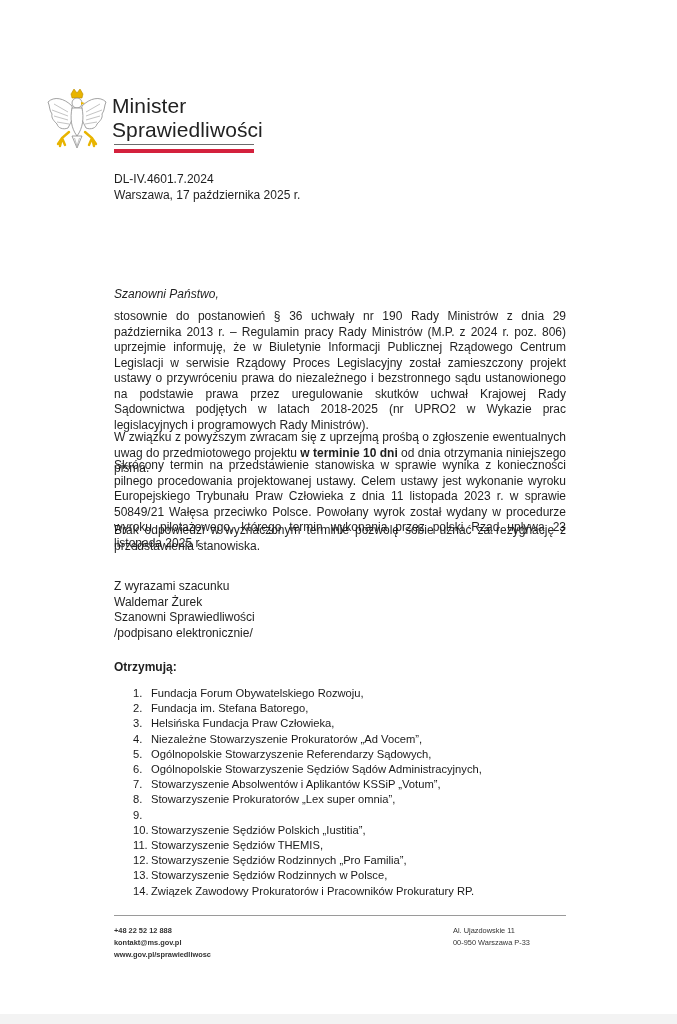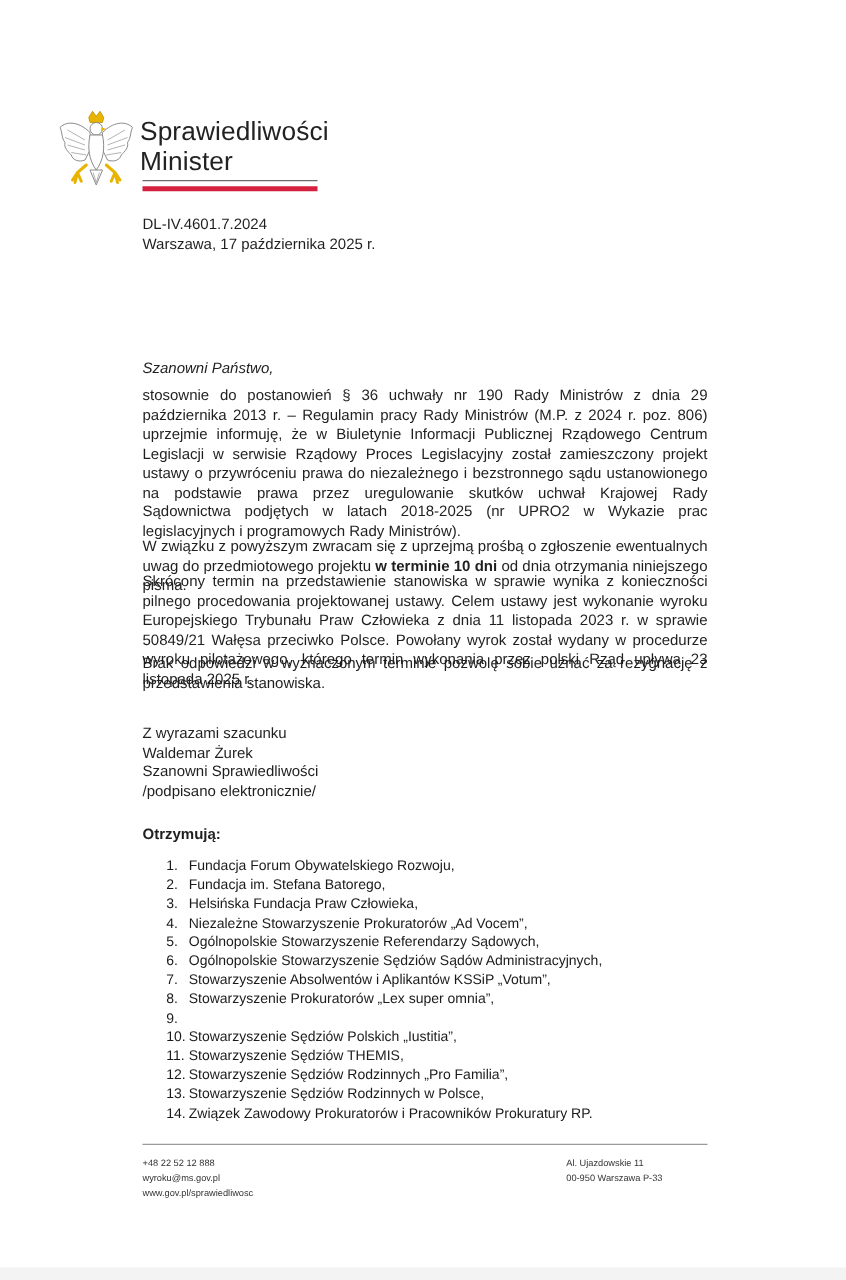--- a/index.html
+++ b/index.html
@@ -28,21 +28,21 @@
   .p3 { top: 458px; }
   .p4 { top: 523px; }
   .closing { top: 579px; }
   .closing div { white-space: nowrap; }
   .recipients-title { top: 660px; font-weight: bold; }
   .recipients { position: absolute; left: 133px; top: 686px; width: 440px; font-size: 11.2px; line-height: 15.2px; margin: 0; padding: 0; list-style: none; }
   .recipients li { display: flex; white-space: nowrap; }
   .recipients .num { width: 18px; flex: none; }
 
   .footer-line { position: absolute; left: 114px; top: 915px; width: 452px; height: 1px; background: #9a9a9a; }
-  .footer-left { position: absolute; left: 114px; top: 925px; font-size: 7.4px; line-height: 12px; color: #333; }
+  .footer-left { position: absolute; left: 114px; top: 925px; font-size: 7.4px; line-height: 12px; color: #333; font-weight: bold; }
   .footer-right { position: absolute; left: 453px; top: 925px; font-size: 7.4px; line-height: 12px; color: #333; }
   .footer-left div, .footer-right div { white-space: nowrap; }
   b { font-weight: bold; }
 </style>
 </head>
 <body>
 
 <div class="page">
 
   <div class="logo">
@@ -61,22 +61,22 @@
 
       <path d="M26 20 C24 30, 25 40, 31 48 C37 40, 38 30, 36 20 Z" fill="#fff" stroke="#8a8a8a" stroke-width="0.8"></path>
 
       <path d="M26 48 L31 60 L36 48 Z" fill="#fff" stroke="#8a8a8a" stroke-width="0.8"></path>
       <path d="M28.5 50 L31 58 L33.5 50" stroke="#9a9a9a" stroke-width="0.6" fill="none"></path>
 
       <path d="M23 44 L16 50 L12 56 M16 50 L14 58 M16 50 L19 57" stroke="#e8b400" stroke-width="2.4" fill="none" stroke-linecap="round"></path>
       <path d="M39 44 L46 50 L50 56 M46 50 L48 58 M46 50 L43 57" stroke="#e8b400" stroke-width="2.4" fill="none" stroke-linecap="round"></path>
     </svg>
     <div class="logo-title">
+      <div>Minister</div>
       <div>Sprawiedliwości</div>
-      <div>Minister</div>
     </div>
     <div class="logo-line-gray"></div>
     <div class="logo-line-red"></div>
   </div>
 
   <div class="text ref">
     <div>DL-IV.4601.7.2024</div>
     <div>Warszawa, 17 października 2025 r.</div>
   </div>
 
@@ -155,21 +155,21 @@
     <li>
         <span class="num">14.</span>
         <span>Związek Zawodowy Prokuratorów i Pracowników Prokuratury RP.</span>
       </li>
   </ol>
 
   <div class="footer-line"></div>
 
   <div class="footer-left">
     <div>+48 22 52 12 888</div>
-    <div>wyroku@ms.gov.pl</div>
+    <div>kontakt@ms.gov.pl</div>
     <div>www.gov.pl/sprawiedliwosc</div>
   </div>
 
   <div class="footer-right">
     <div>Al. Ujazdowskie 11</div>
     <div>00-950 Warszawa P-33</div>
   </div>
 </div>
 
 <div class="bottom-strip"></div>

